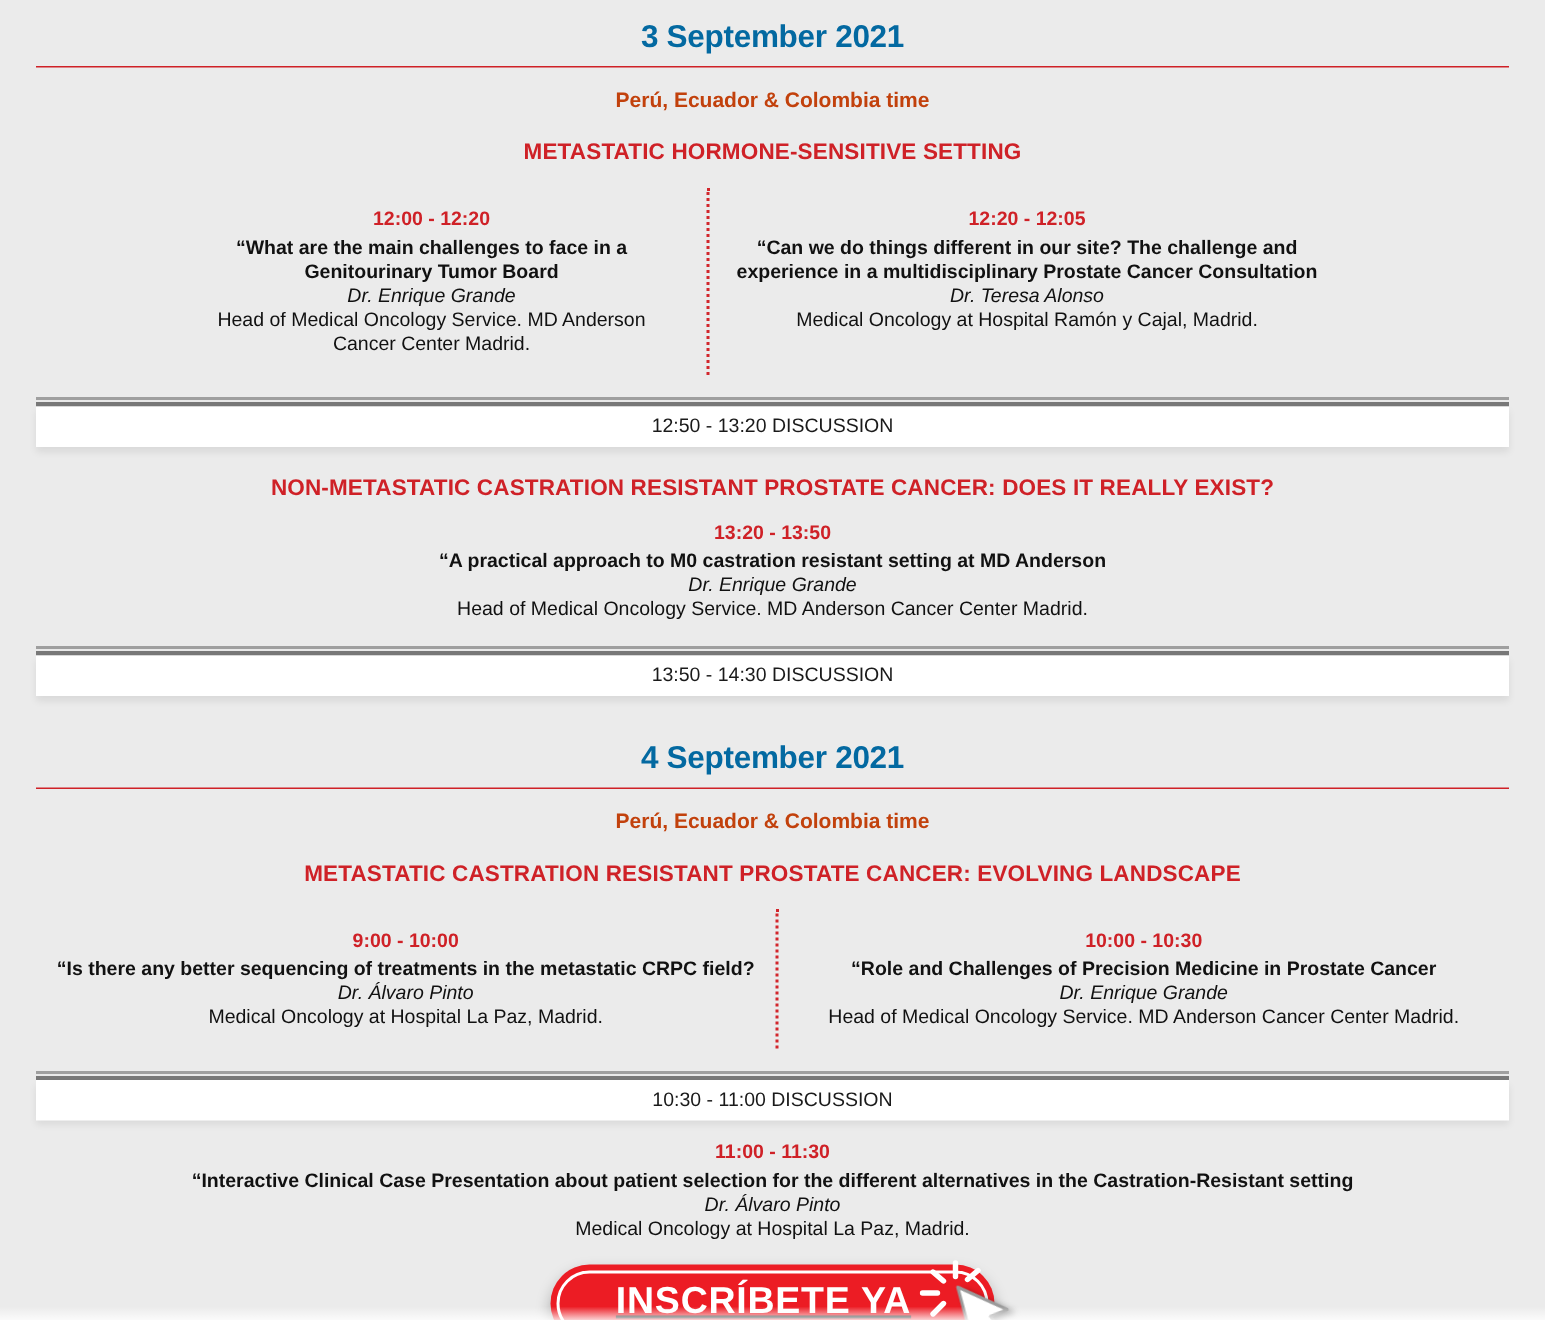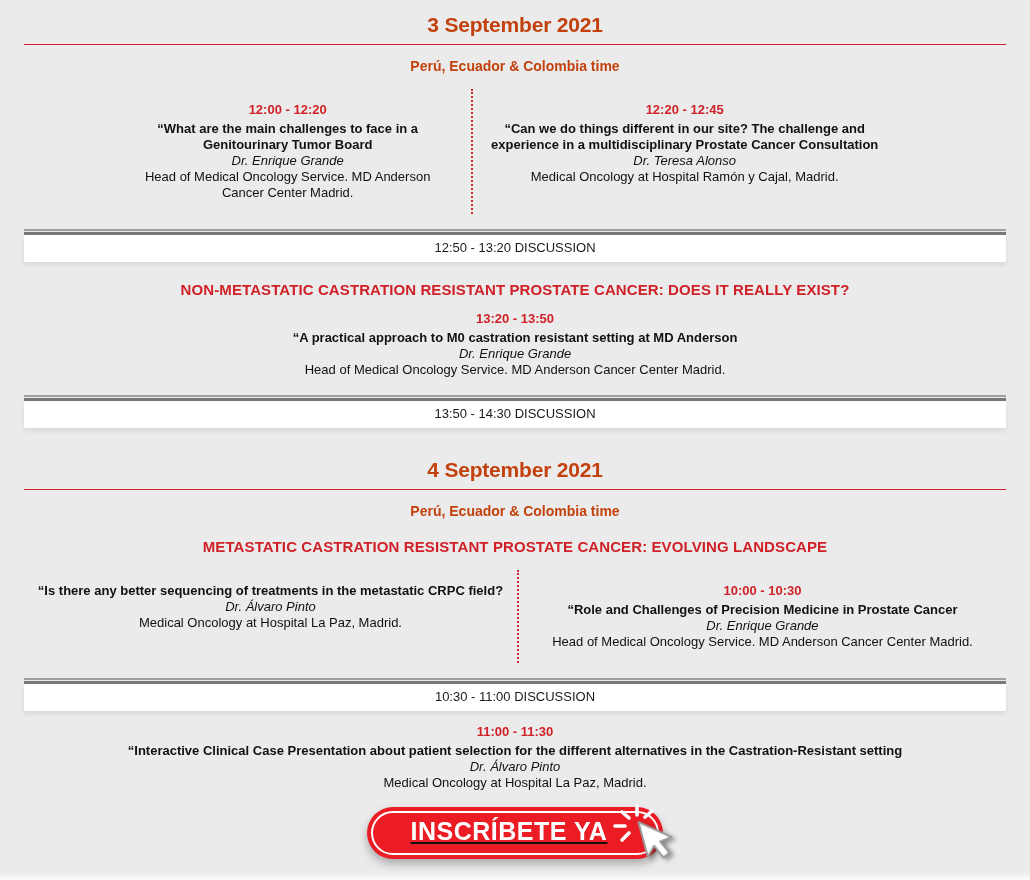--- a/index.html
+++ b/index.html
@@ -5,21 +5,21 @@
   html,body{margin:0;padding:0;}
   body{
     width:1030px;height:880px;overflow:hidden;
     background:#ebebeb;
     font-family:"Liberation Sans","DejaVu Sans",sans-serif;
     color:#111;
     position:relative;
   }
   .page{padding-top:13px;}
   .day-title{
-    text-align:center;font-size:21px;font-weight:bold;color:#c2410c;
+    text-align:center;font-size:21px;font-weight:bold;color:#0369a1;
     letter-spacing:-0.2px;
   }
   .red-rule{border:0;border-top:1.5px solid #cf2127;margin:7px 24px 0;}
   .tz{ text-align:center;font-weight:bold;font-size:14px;margin-top:13px;color:#c2410c;}
   .sec-head{
     text-align:center;font-weight:bold;font-size:15px;color:#cf2127;
     margin-top:19px;letter-spacing:0.1px;
   }
   .cols{display:flex;align-items:stretch;margin-top:12px;}
   .cols.d1{padding:0 134px 0 104px;}
@@ -75,34 +75,35 @@
 </head>
 <body>
 
 <div class="page">
 
   <section>
     <div class="day-title">3 September 2021</div>
     <hr class="red-rule">
     <div class="tz">Perú, Ecuador &amp; Colombia time</div>
 
+    <div class="sec-head">METASTATIC HORMONE-SENSITIVE SETTING</div>
 
     <div class="cols d1">
       <div class="col col-l">
         <div class="session">
           <div class="s-time">12:00 - 12:20</div>
           <div class="s-title">“What are the main challenges to face in a Genitourinary Tumor Board</div>
           <div class="s-speaker">Dr. Enrique Grande</div>
           <div class="s-affil">Head of Medical Oncology Service. MD Anderson Cancer Center Madrid.</div>
         </div>
       </div>
       <div class="divider"></div>
       <div class="col col-r">
         <div class="session">
-          <div class="s-time">12:20 - 12:45</div>
+          <div class="s-time">12:20 - 12:05</div>
           <div class="s-title">“Can we do things different in our site? The challenge and experience in a multidisciplinary Prostate Cancer Consultation</div>
           <div class="s-speaker">Dr. Teresa Alonso</div>
           <div class="s-affil">Medical Oncology at Hospital Ramón y Cajal, Madrid.</div>
         </div>
       </div>
     </div>
 
     <div class="bar">
       <div class="bar-rule"></div>
       <div class="bar-label">12:50 - 13:20 DISCUSSION</div>
@@ -126,20 +127,21 @@
   <section class="day2">
     <div class="day-title">4 September 2021</div>
     <hr class="red-rule">
     <div class="tz">Perú, Ecuador &amp; Colombia time</div>
 
     <div class="sec-head">METASTATIC CASTRATION RESISTANT PROSTATE CANCER: EVOLVING LANDSCAPE</div>
 
     <div class="cols d2">
       <div class="col col-l">
         <div class="session">
+          <div class="s-time">9:00 - 10:00</div>
           <div class="s-title">“Is there any better sequencing of treatments in the metastatic CRPC field?</div>
           <div class="s-speaker">Dr. Álvaro Pinto</div>
           <div class="s-affil">Medical Oncology at Hospital La Paz, Madrid.</div>
         </div>
       </div>
       <div class="divider"></div>
       <div class="col col-r">
         <div class="session">
           <div class="s-time">10:00 - 10:30</div>
           <div class="s-title">“Role and Challenges of Precision Medicine in Prostate Cancer</div>

